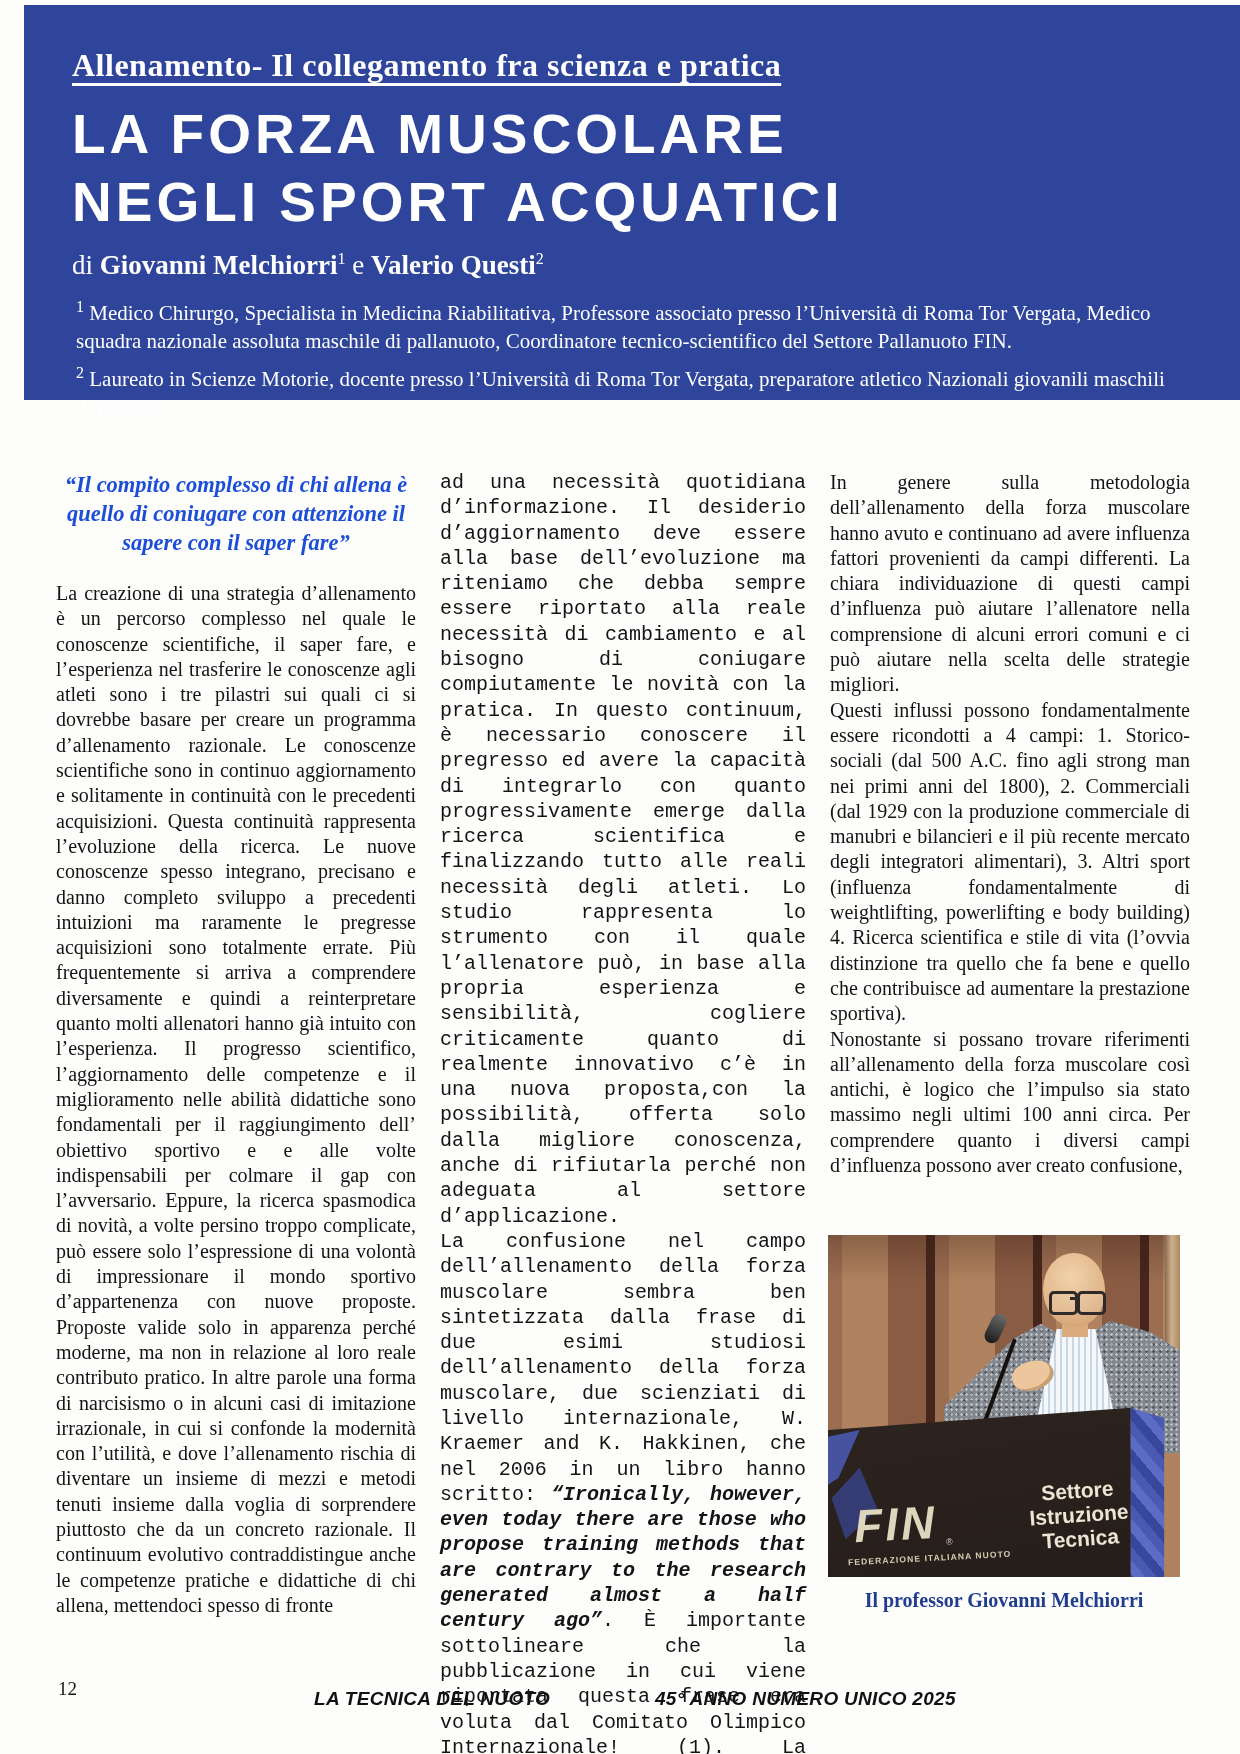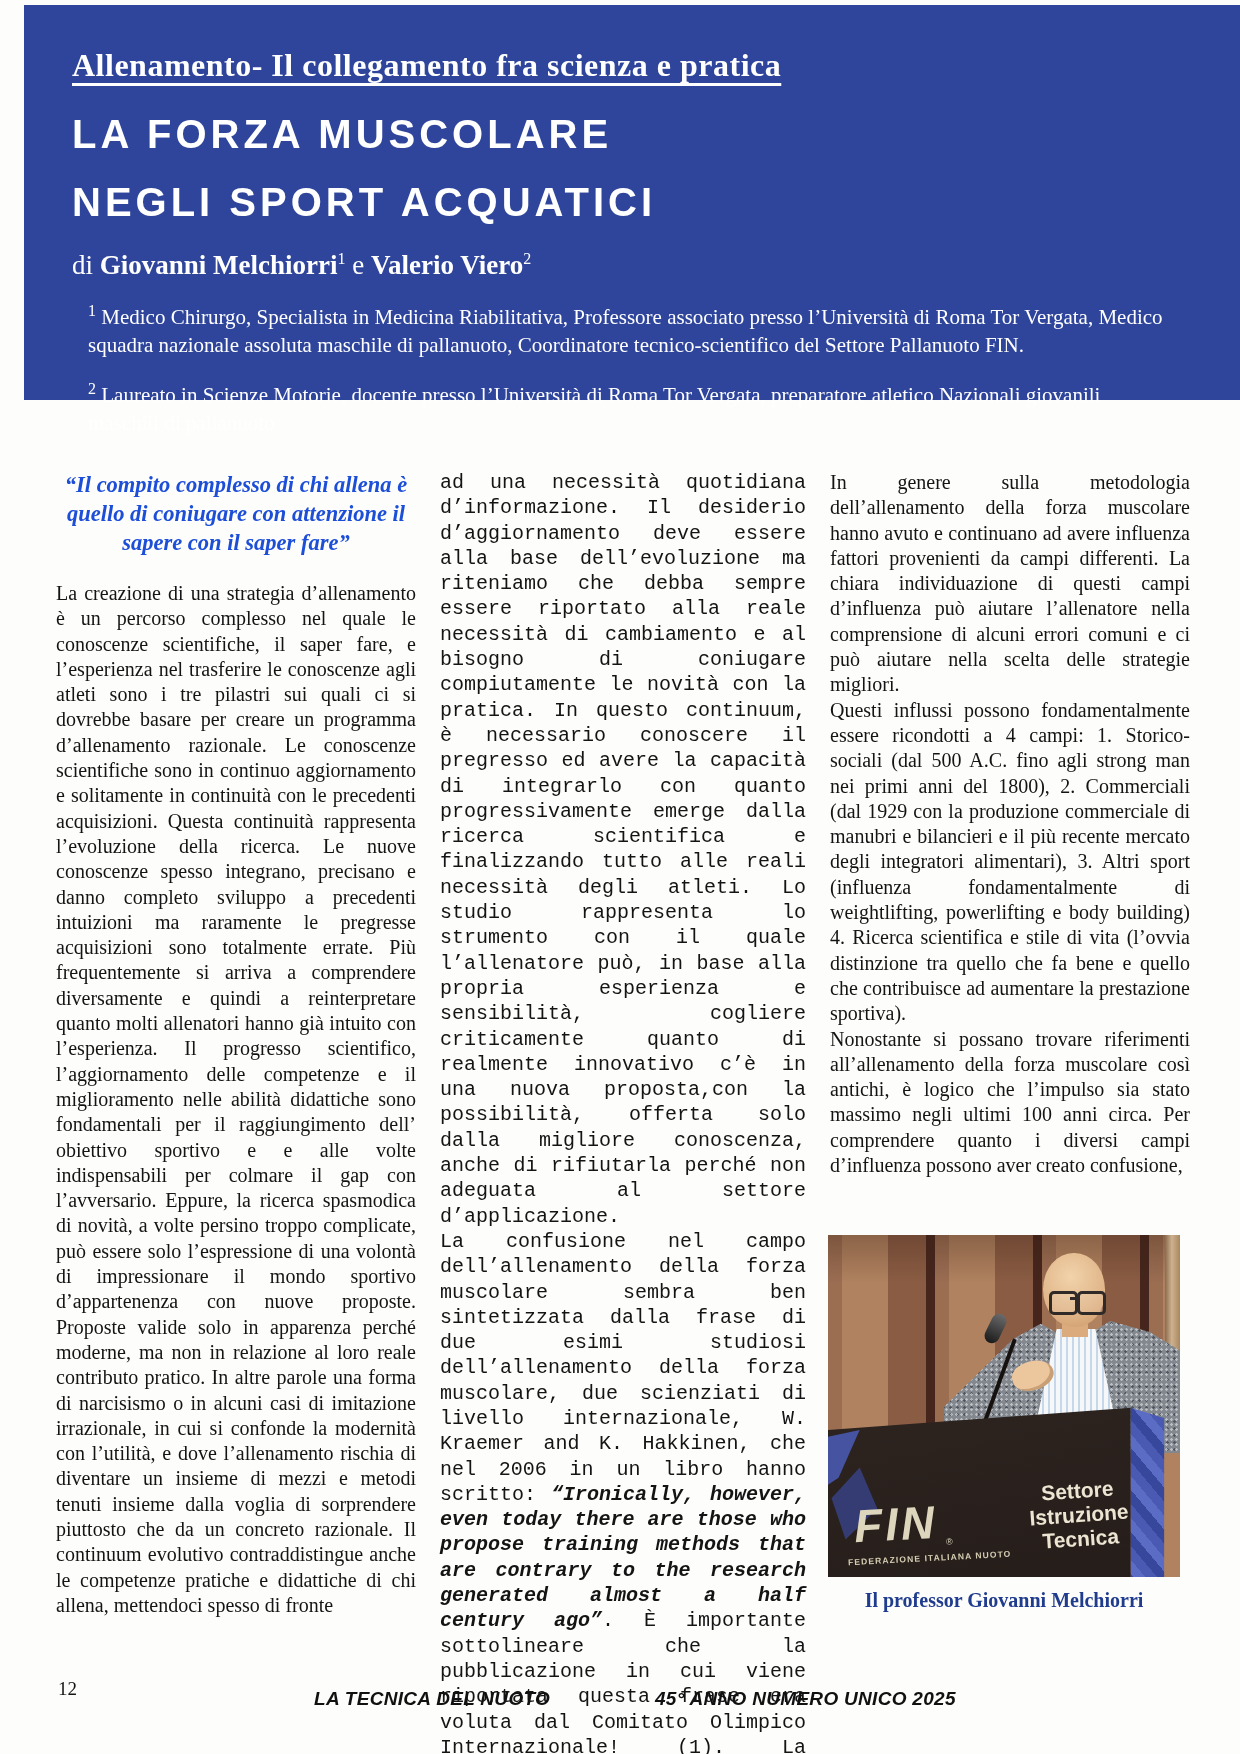--- a/index.html
+++ b/index.html
@@ -13,27 +13,27 @@
   .masthead {
     position:absolute; left:24px; top:5px; width:1221px; height:395px;
     background:#2e459b; color:#ffffff; box-sizing:border-box;
     padding:42px 64px 0 48px;
   }
   .kicker {
     font-size:32px; font-weight:bold; letter-spacing:.5px;
     text-decoration:underline; text-decoration-thickness:3px; text-underline-offset:7px;
   }
   .title { margin:16px 0 0 0; font-family:"Liberation Sans", sans-serif;
-    font-weight:bold; font-size:40px; line-height:68px; letter-spacing:4px; }
+    font-weight:bold; font-size:55px; line-height:68px; letter-spacing:4px; }
   .title-line { display:block; }
   .byline { margin-top:14px; font-size:27px; }
   .byline b { font-weight:bold; }
   .byline sup, .footnote sup { font-size:16px; }
   .footnotes { margin-top:12px; font-size:21px; line-height:28px; }
-  .footnote { margin:16px; }
+  .footnote { margin:4px; }
 
   
   .col { position:absolute; top:470px; text-align:justify;
          font-size:20px; line-height:25.3px; }
   .col p { margin:0; }
   .col-1 { left:56px;  width:360px; }
   .col-2 { left:440px; width:366px;font-family:Liberation Mono, monospace; }
   .col-3 { left:830px; width:360px; }
   .pull-quote {
     margin:0 0 24px 0; color:#1d4ed8; font-weight:bold; font-style:italic;
@@ -118,21 +118,21 @@
 
 <div class="page">
 
   <header class="masthead">
     <div class="kicker">Allenamento- Il collegamento fra scienza e pratica</div>
     <h1 class="title">
       <span class="title-line">LA FORZA MUSCOLARE</span>
       <span class="title-line">NEGLI SPORT ACQUATICI</span>
     </h1>
     <div class="byline">
-      <span>di </span><b>Giovanni Melchiorri</b><sup>1</sup><span> e </span><b>Valerio Viero</b><sup>2</sup>
+      <span>di </span><b>Giovanni Melchiorri</b><sup>1</sup><span> e </span><b>Valerio Questi</b><sup>2</sup>
     </div>
     <div class="footnotes">
       <p class="footnote"><sup>1</sup><span> Medico Chirurgo, Specialista in Medicina Riabilitativa, Professore associato presso l’Università di Roma Tor Vergata, Medico squadra nazionale assoluta maschile di pallanuoto, Coordinatore tecnico-scientifico del Settore Pallanuoto FIN.</span></p>
       <p class="footnote"><sup>2</sup><span> Laureato in Scienze Motorie, docente presso l’Università di Roma Tor Vergata, preparatore atletico Nazionali giovanili maschili di pallanuoto</span></p>
     </div>
   </header>
 
   <main>
     <section class="col col-1">
       <blockquote class="pull-quote">“Il compito complesso di chi allena è quello di coniugare con attenzione il sapere con il saper fare”</blockquote>

